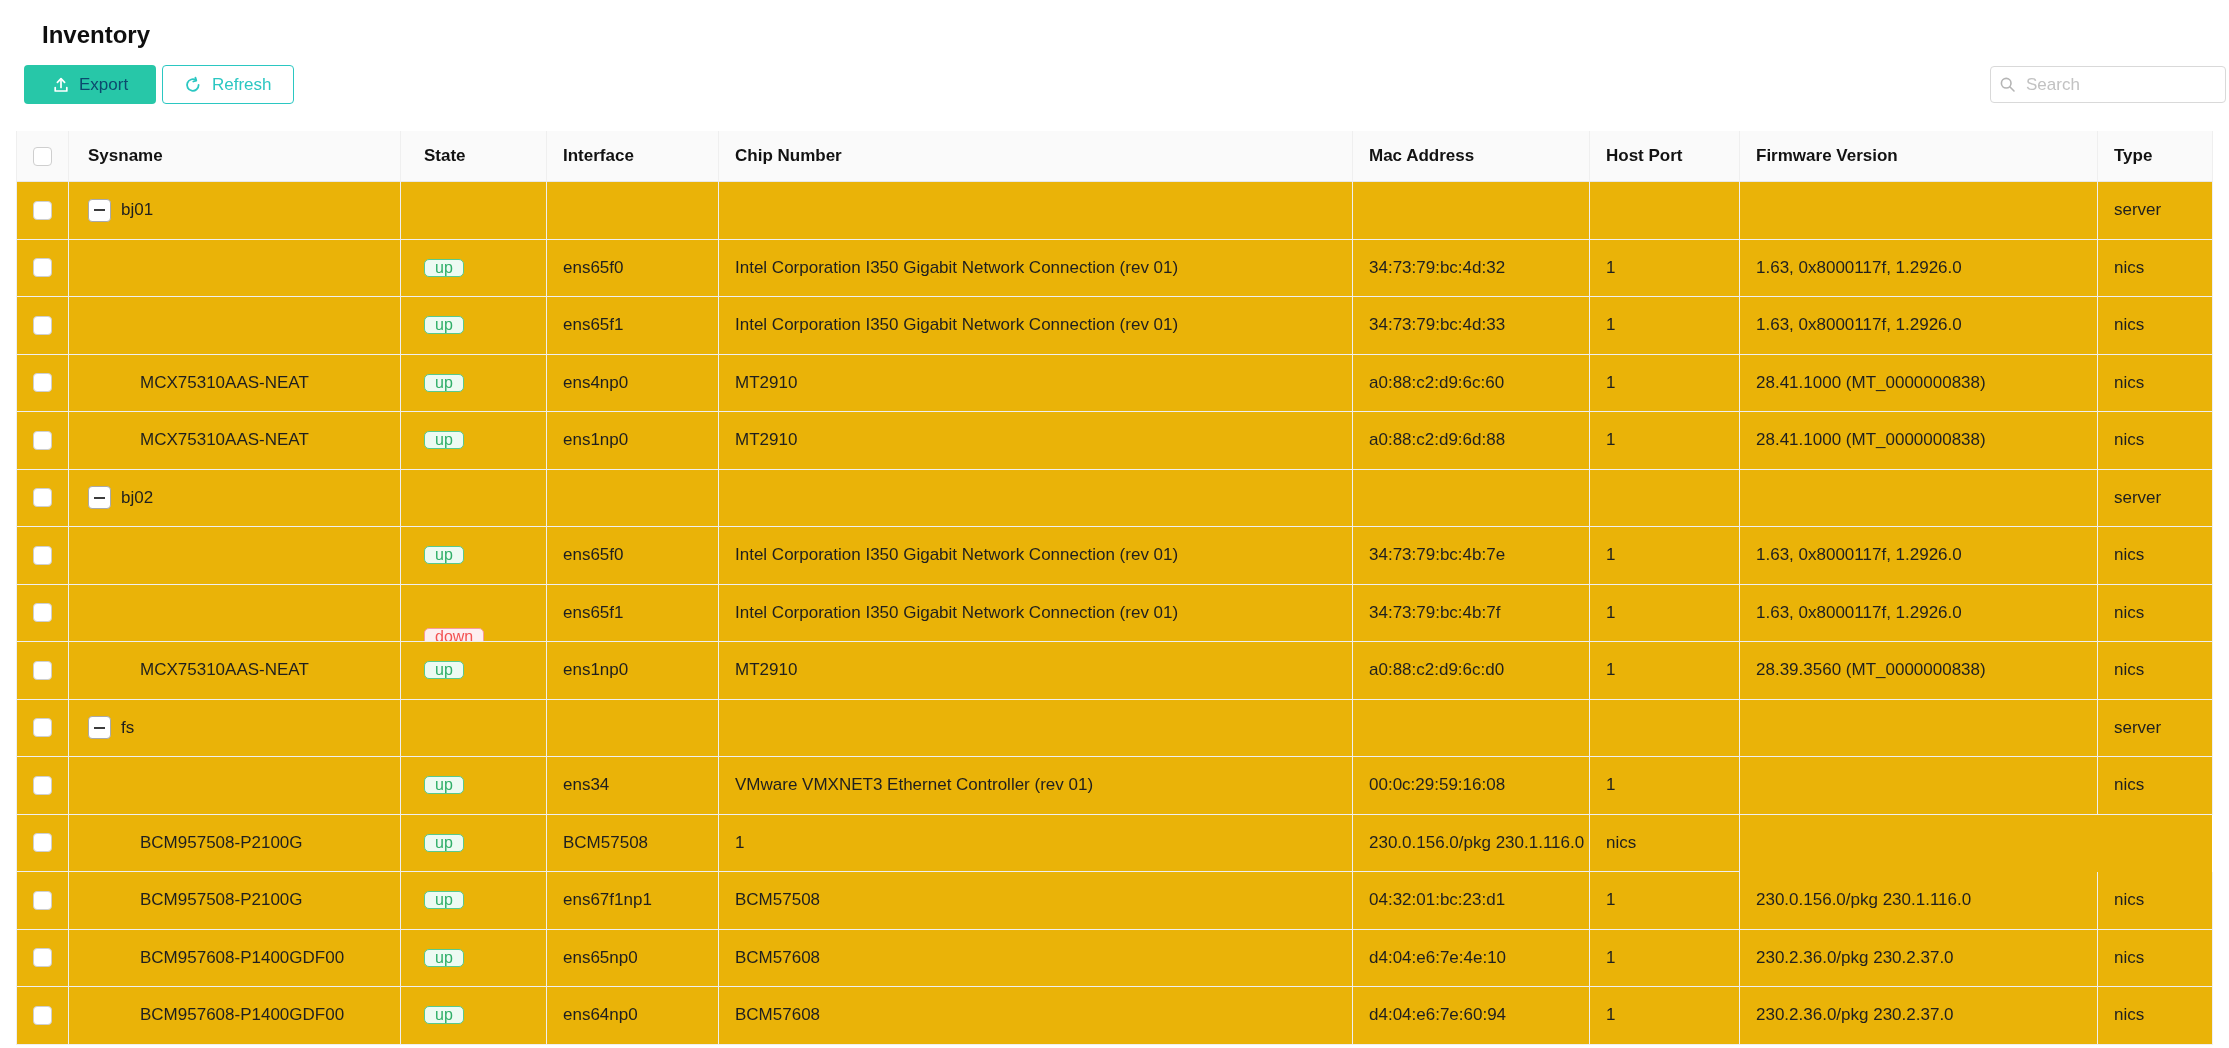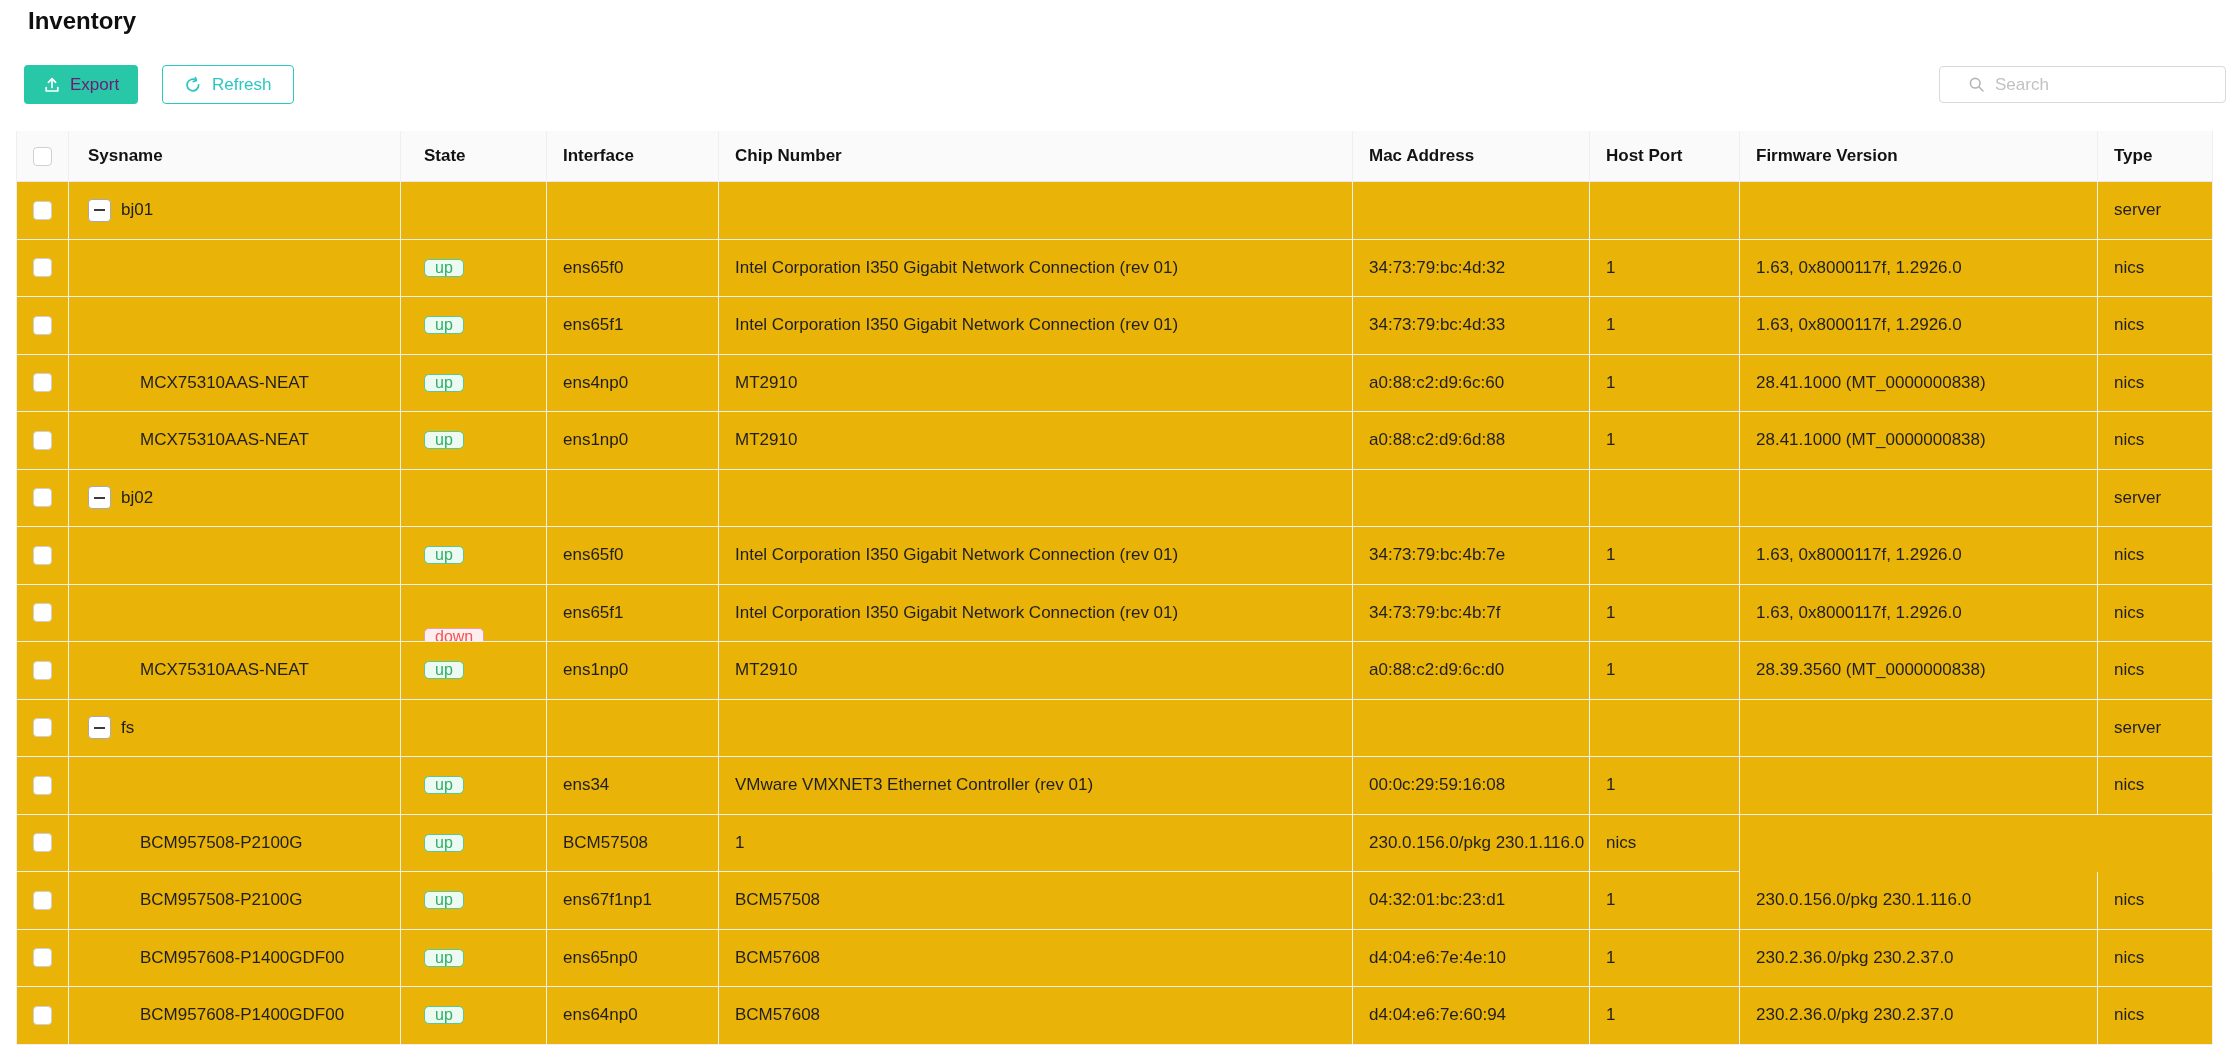--- a/index.html
+++ b/index.html
@@ -11,36 +11,36 @@
     --cols:52px 332px 146px 172px 634px 237px 150px 358px 115px;
   }
   *{box-sizing:border-box;}
   html,body{margin:0;padding:0;}
   body{
     width:2229px;height:1048px;overflow:hidden;background:#ffffff;
     font-family:"Liberation Sans","DejaVu Sans",sans-serif;color:#212121;
     position:relative;
   }
   .page-title{
-    position:absolute;left:24px;top:3px;margin:4px;
+    position:absolute;left:24px;top:3px;margin:18px;
     font-size:24px;font-weight:700;color:#0f0f0f;
   }
   .btn{
     position:absolute;top:65px;height:39px;border-radius:4px;
     display:flex;align-items:center;font-size:17px;cursor:pointer;border:none;
   }
-  .btn-export{left:24px;padding:0 19px;gap:9px;background:var(--accent);color:#701a75;}
+  .btn-export{left:24px;padding:0 28px;gap:9px;background:var(--accent);color:#0c4a6e;}
   .btn-refresh{
     left:162px;padding:0 21px;gap:10px;background:#fff;
     border:1px solid var(--refresh-accent);color:var(--refresh-accent);
   }
   .search-box{
-    position:absolute;top:66px;right:3px;width:287px;height:37px;
+    position:absolute;top:66px;right:3px;width:236px;height:37px;
     border:1px solid #d9d9d9;border-radius:4px;background:#fff;
-    display:flex;align-items:center;padding:0 28px;gap:8px;
+    display:flex;align-items:center;padding:0 8px;gap:8px;
   }
   .search-box input{
     border:none;outline:none;font-size:17px;width:100%;color:#333;
     font-family:"Liberation Sans","DejaVu Sans",sans-serif;background:transparent;
   }
   .search-box input::placeholder{color:#c2c2c2;}
   .icon{display:inline-flex;align-items:center;justify-content:center;}
 
   .table{
     position:absolute;left:16px;top:131px;width:2196px;

